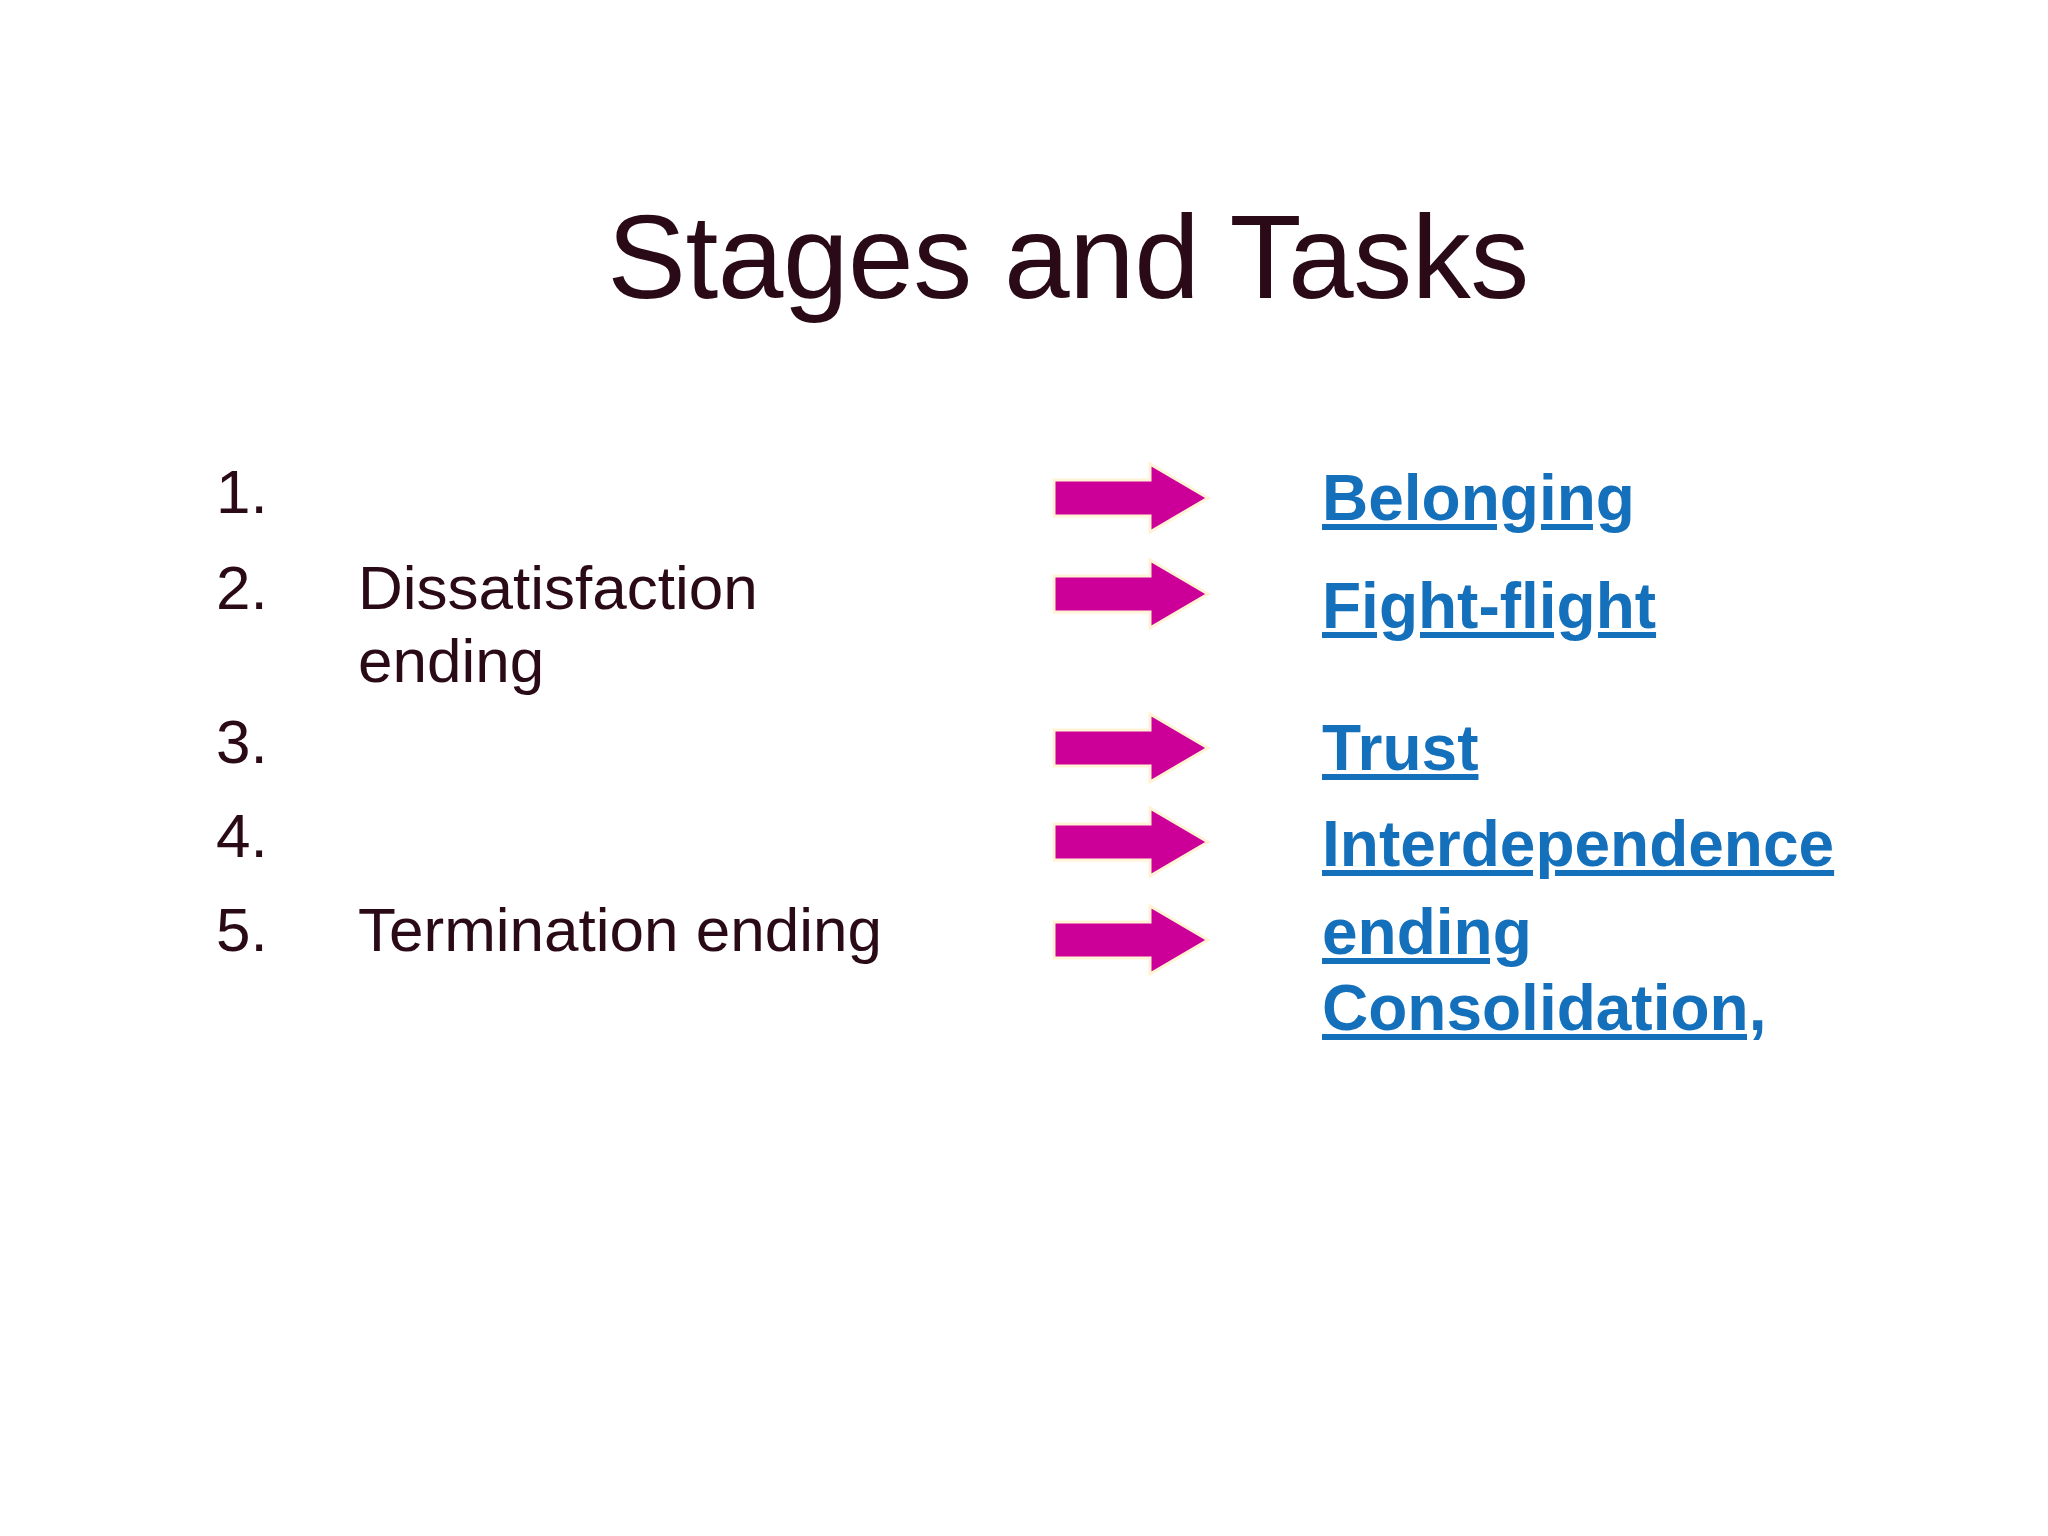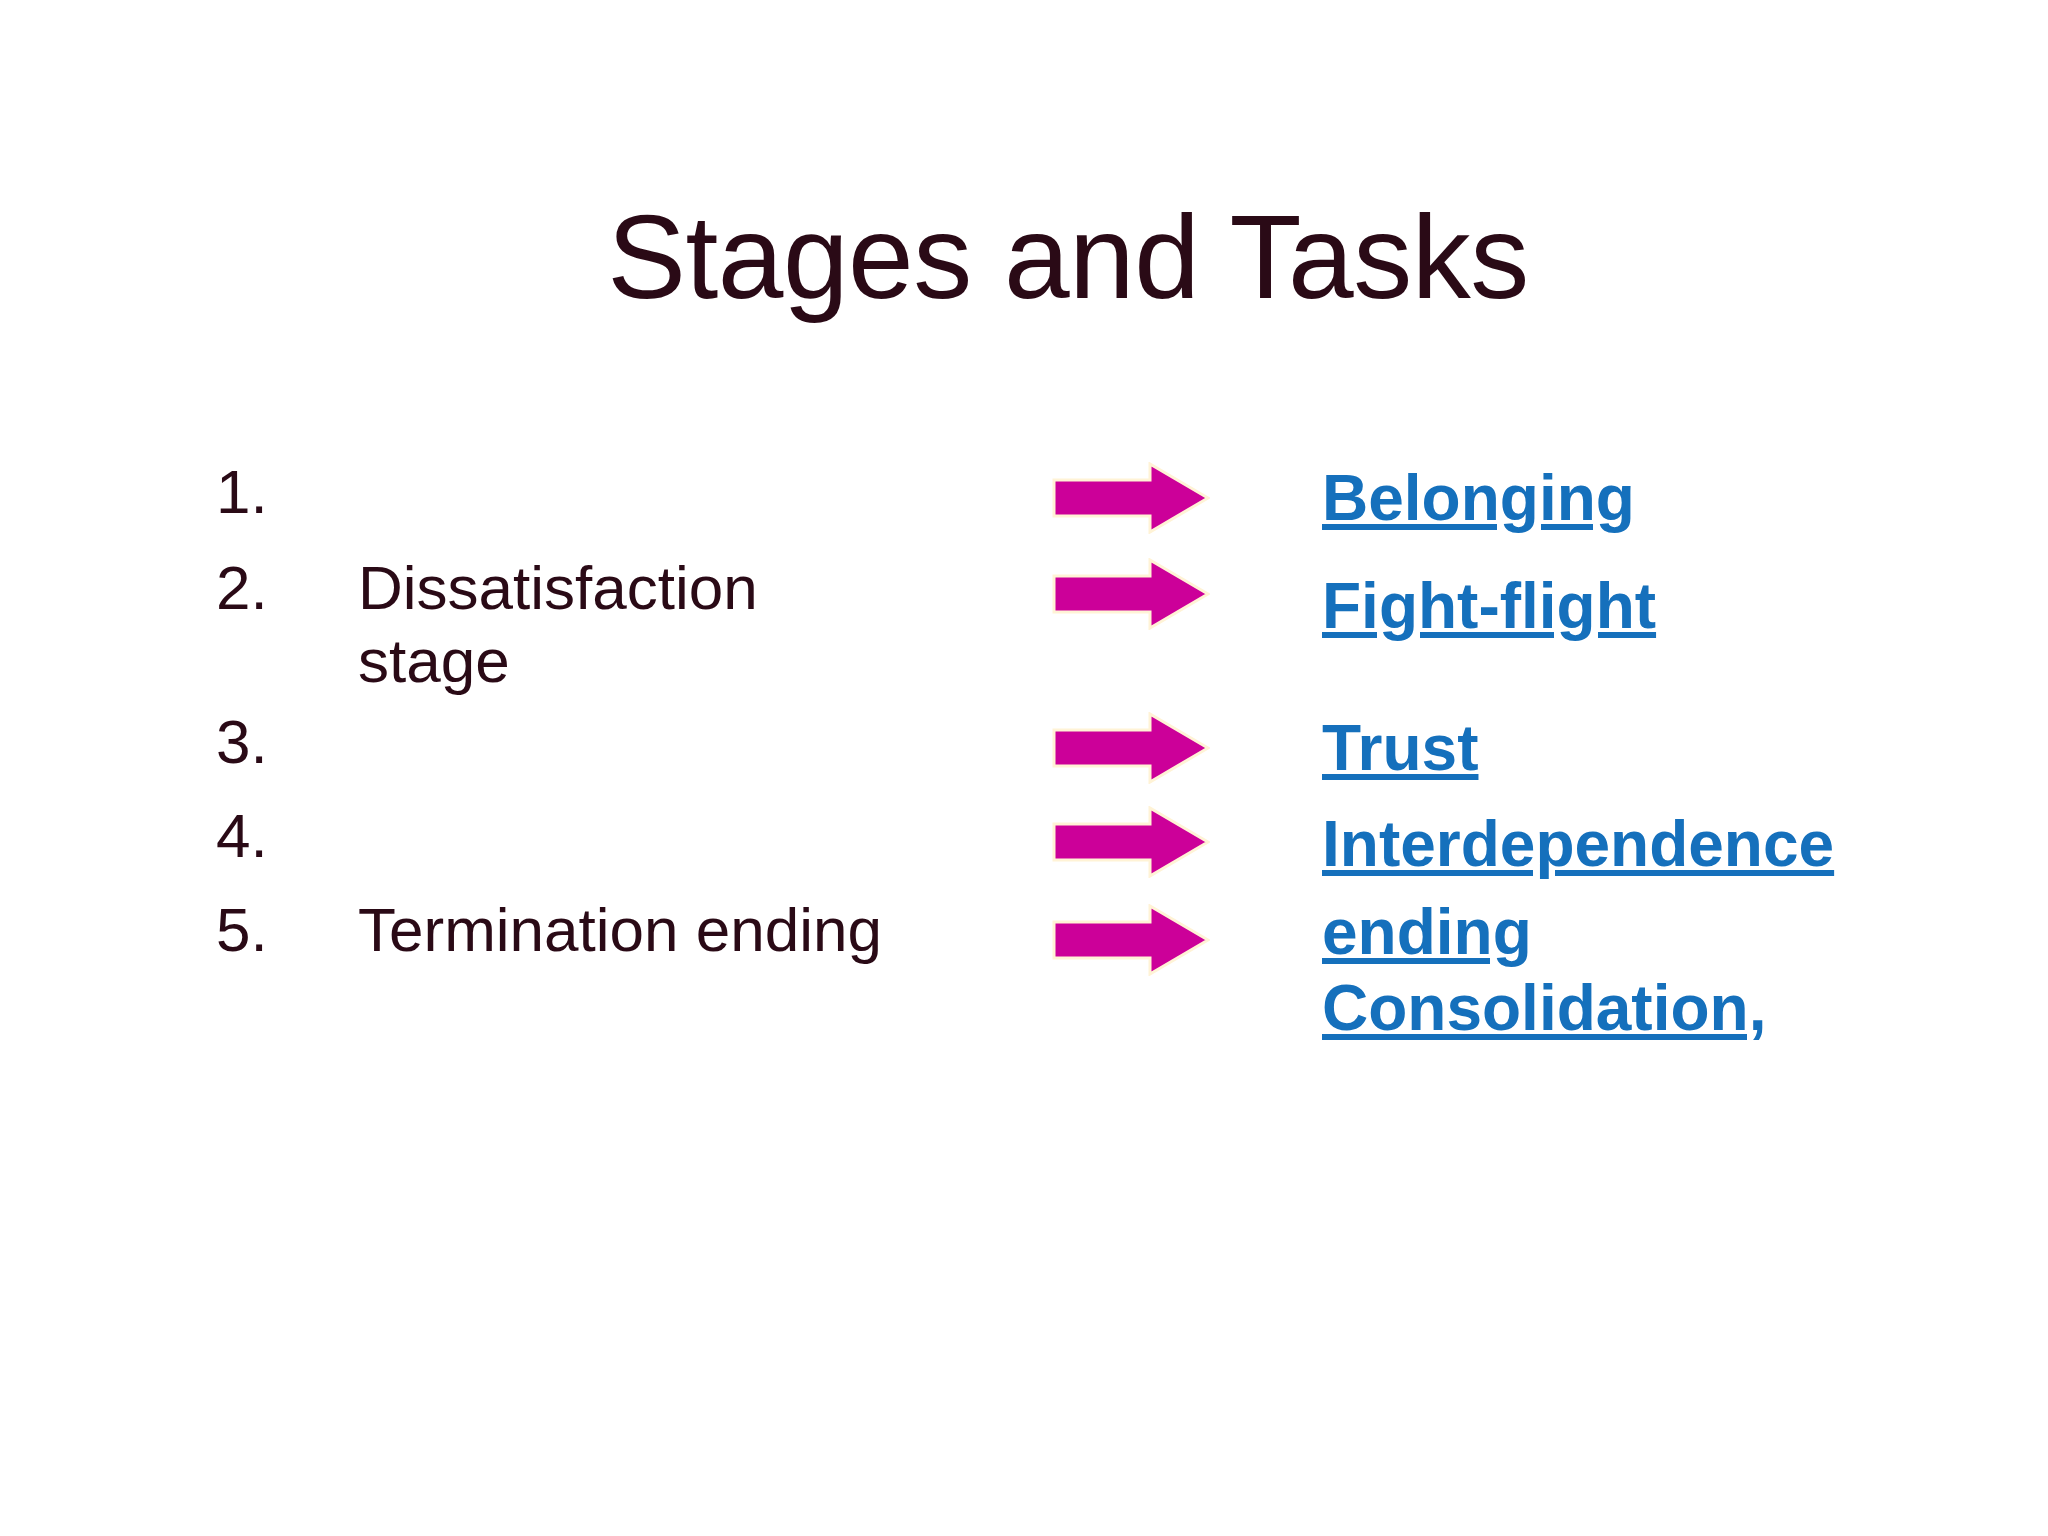--- a/index.html
+++ b/index.html
@@ -127,21 +127,21 @@
         </svg>
       </div>
       <div class="task-cell" style="top:6px;">
         <span class="task-line">Belonging</span>
       </div>
     </div>
 
     <div class="row" style="top:96px;">
       <div class="stage-cell" style="width:560px;">
         <span class="stage-num">2.</span>
-        <span class="stage-label">Dissatisfaction stage</span>
+        <span class="stage-label">Dissatisfaction ending</span>
       </div>
       <div class="arrow-cell" style="top:4px;">
         <svg class="arrow-svg" viewBox="0 0 158 72">
           <polygon points="2,18 98,18 98,2 156,36 98,70 98,54 2,54" fill="#cc0099" stroke="#fff3d6" stroke-width="3"></polygon>
         </svg>
       </div>
       <div class="task-cell" style="top:18px;">
         <span class="task-line">Fight-flight</span>
       </div>
     </div>

